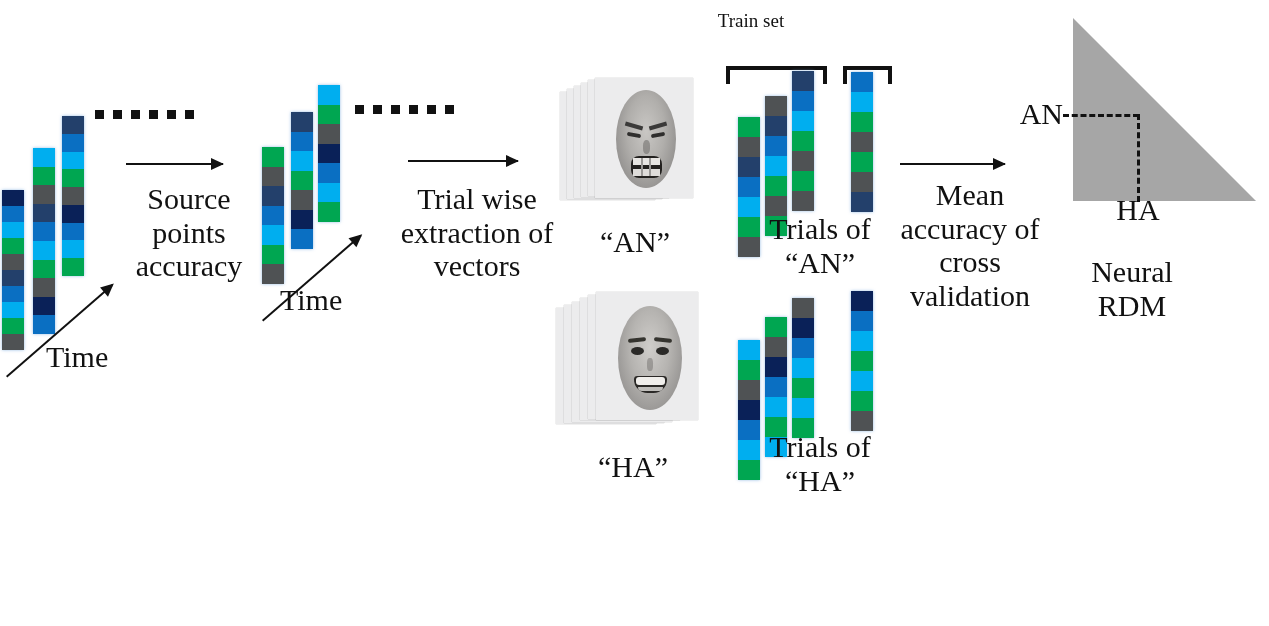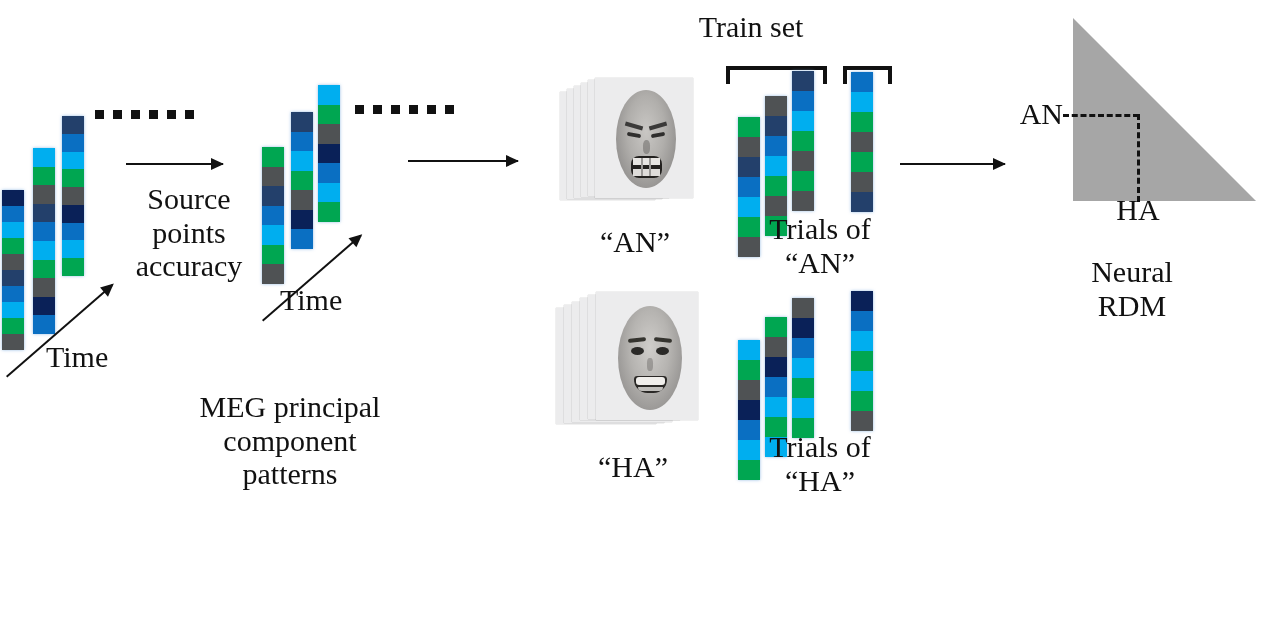--- a/index.html
+++ b/index.html
@@ -5,21 +5,21 @@
   html,body{margin:0;padding:0;background:#fff;}
   body{width:1269px;height:626px;position:relative;overflow:hidden;
        font-family:"Liberation Serif", serif; color:#000;}
   .stage{position:absolute;left:0;top:0;width:1269px;height:626px;}
   .abs{position:absolute;}
 
   
   .txt{position:absolute;text-align:center;line-height:1.12;
        font-family:"Liberation Serif", serif;color:#111;white-space:pre-line;}
   .t30{font-size:30px;}
-  .t29{font-size:30px;}
+  .t29{font-size:19px;}
 
   
   .bar{position:absolute;width:22px;
        box-shadow:0 0 3px rgba(120,170,220,.75);
        display:flex;flex-direction:column;}
   .bar .cell{width:100%;flex:1 1 auto;}
 
   
   .dots{position:absolute;display:flex;gap:9px;align-items:center;}
   .dots i{display:block;width:9px;height:9px;background:#111;}
@@ -109,23 +109,20 @@
       <div class="head" style="left:129px;right:auto;"></div>
     </div>
   </div>
   <div class="txt t30" style="left:46px;top:340px;width:90px;text-align:left;">Time</div>
 
   <div class="arrow-h" style="left:126px;top:163px;width:97px;"></div>
   <div class="txt t30" style="left:126px;top:182px;width:126px;">Source
 points
 accuracy</div>
 
-  <div class="txt t30" style="left:175px;top:390px;width:230px;">MEG principal
-component
-patterns</div>
 
   <div id="group-meg-pca">
       <div class="bar" style="left: 262px; top: 147px; height: 137px;">
         <div class="cell" style="background: rgb(0, 166, 81);"></div>
         <div class="cell" style="background: rgb(79, 82, 84);"></div>
         <div class="cell" style="background: rgb(35, 64, 107);"></div>
         <div class="cell" style="background: rgb(10, 111, 194);"></div>
         <div class="cell" style="background: rgb(0, 174, 239);"></div>
         <div class="cell" style="background: rgb(0, 166, 81);"></div>
         <div class="cell" style="background: rgb(79, 82, 84);"></div>
@@ -161,20 +158,23 @@
 
   <div class="arrow-d" style="left:262px;top:320px;">
     <div style="position:relative;transform:rotate(-41deg);transform-origin:0 0;">
       <div class="shaft" style="width:130px;"></div>
       <div class="head" style="left:119px;right:auto;"></div>
     </div>
   </div>
   <div class="txt t30" style="left:280px;top:283px;width:90px;text-align:left;">Time</div>
 
   <div class="arrow-h" style="left:408px;top:160px;width:110px;"></div>
+  <div class="txt t30" style="left:392px;top:182px;width:170px;">Trial wise
+extraction of
+vectors</div>
 
   <div class="facestack" style="left:560px;top:78px;width:135px;height:138px;">
     <div class="sheet" style="left:0px;  top:14px; width:95px;height:108px;"></div>
     <div class="sheet" style="left:7px;  top:11px; width:95px;height:110px;"></div>
     <div class="sheet" style="left:14px; top:8px;  width:95px;height:112px;"></div>
     <div class="sheet" style="left:21px; top:5px;  width:95px;height:114px;"></div>
     <div class="sheet" style="left:28px; top:2px;  width:95px;height:116px;"></div>
     <div class="sheet" style="left:35px; top:0px;  width:98px;height:120px;"></div>
 
     <div class="oval" style="left:56px;top:12px;width:60px;height:98px;
@@ -312,20 +312,24 @@
       </div>
     </div>
 
   <div class="txt t30" style="left:750px;top:212px;width:140px;">Trials of
 “AN”</div>
   <div class="txt t30" style="left:750px;top:430px;width:140px;">Trials of
 “HA”</div>
 
 
   <div class="arrow-h" style="left:900px;top:163px;width:105px;"></div>
+  <div class="txt t30" style="left:895px;top:178px;width:150px;">Mean
+accuracy of
+cross
+validation</div>
 
   <div class="tri" style="left:1073px;top:18px;width:183px;height:183px;
         background:#a6a6a6;
         clip-path:polygon(0 0, 100% 100%, 0 100%);
         box-shadow:0 2px 4px rgba(150,180,220,.35);"></div>
 
   <div class="dash-h" style="left:1063px;top:114px;width:76px;"></div>
   <div class="dash-v" style="left:1137px;top:114px;height:88px;"></div>
 
   <div class="txt t30" style="left:1003px;top:97px;width:60px;text-align:right;">AN</div>

